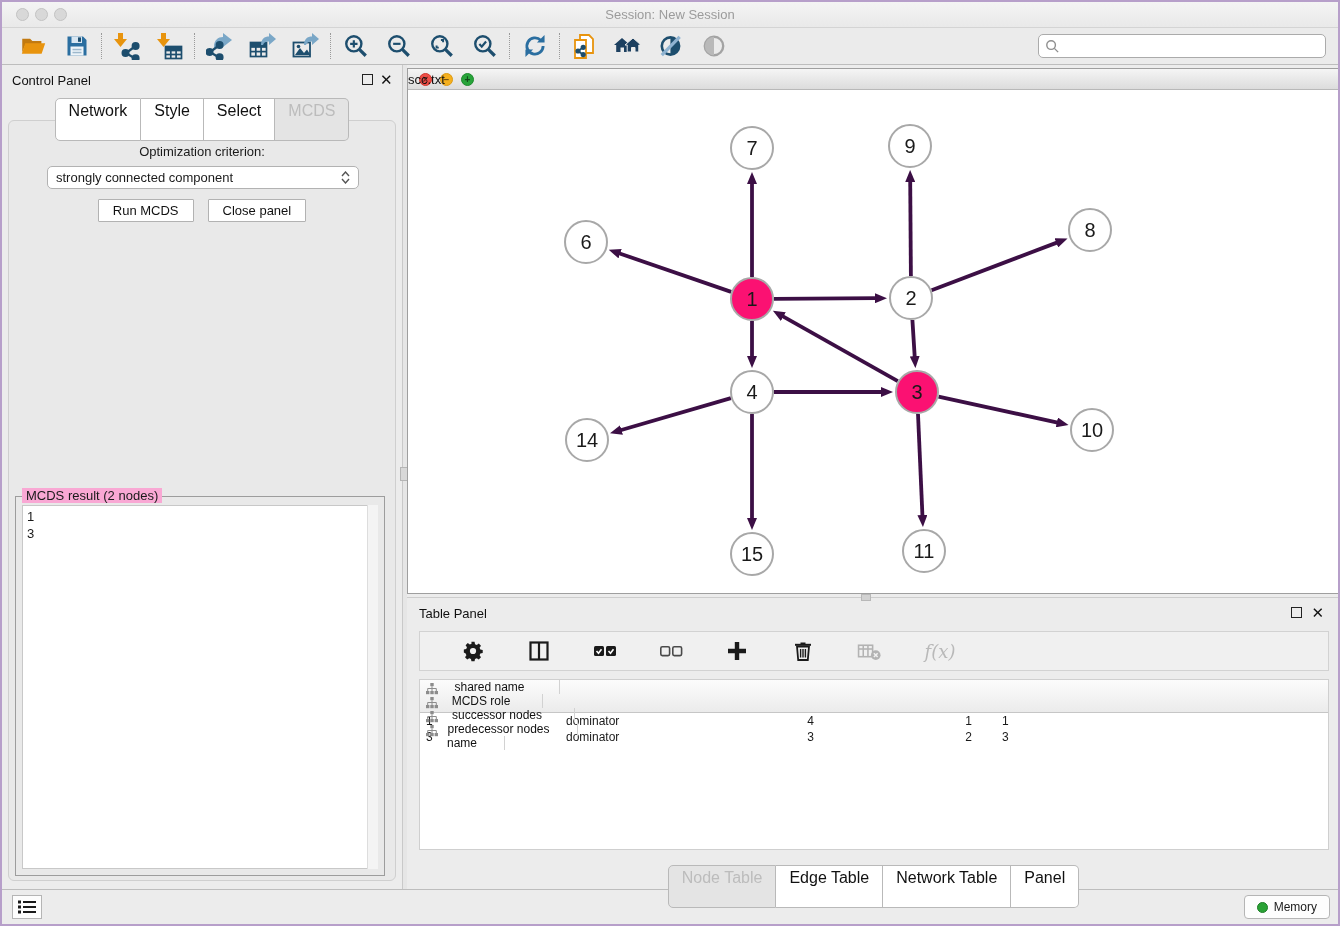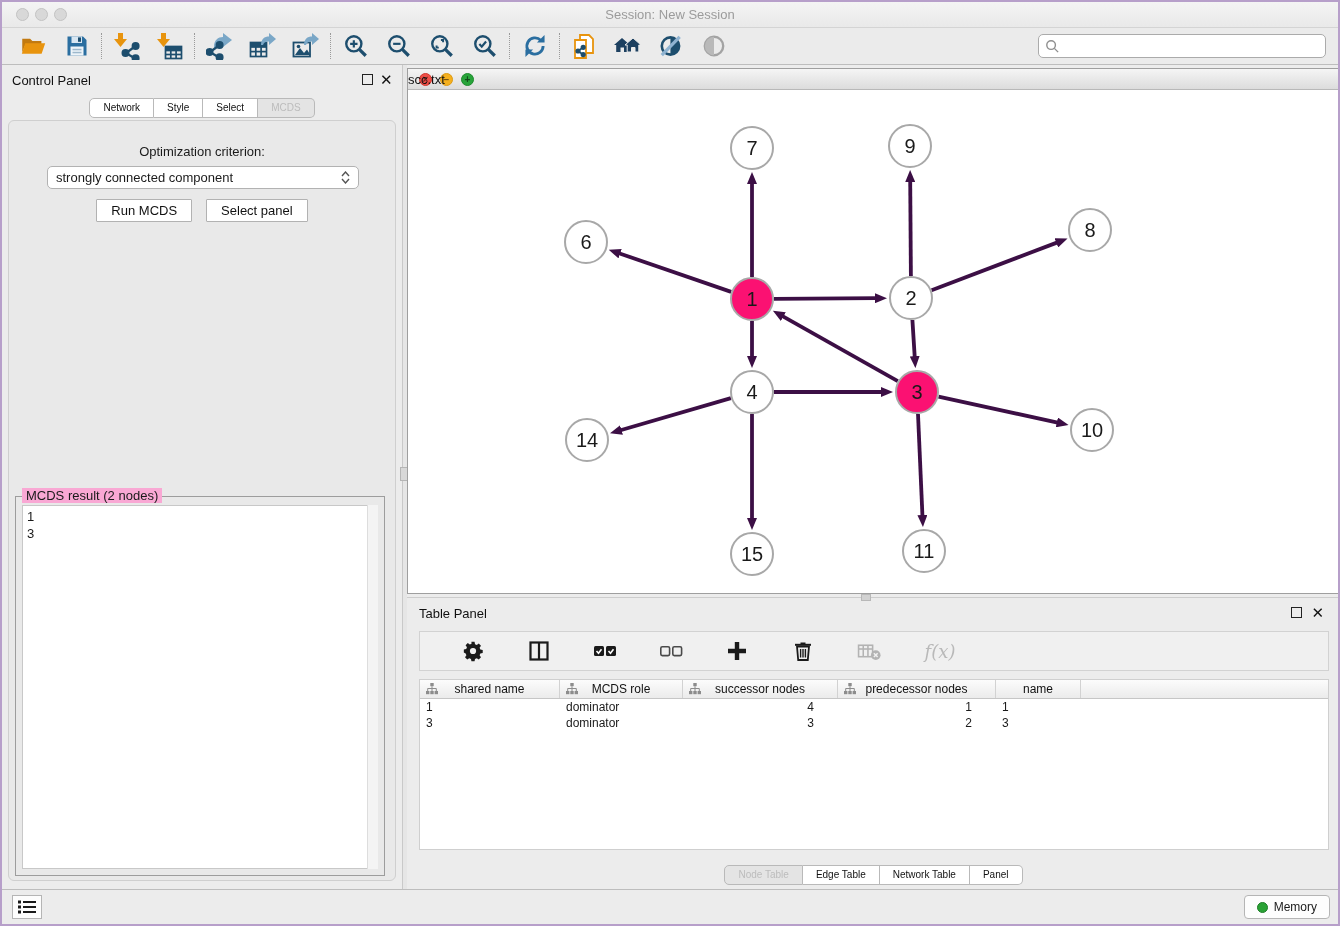--- a/index.html
+++ b/index.html
@@ -20,21 +20,21 @@
   .searchbox input { border:none; outline:none; flex:1; font-size:13px; background:transparent; margin-left:4px; }
 
   
   .control-panel { position:absolute; left:0; top:63px; width:400px; bottom:35px; background:#ececec; }
   .panel-head { position:relative; height:30px; }
   .panel-title { position:absolute; left:10px; top:8px; font-size:13px; color:#111; }
   .float-ico { position:absolute; width:11px; height:11px; border:1.6px solid #222; top:9px; }
   .close-ico { position:absolute; top:6px; font-weight:bold; font-size:15px; color:#111; }
   .cp-content { position:absolute; left:6px; right:6px; top:55px; bottom:8px; background:#e9e9e9; border:1px solid #cfcfcf; border-radius:6px; }
   .seg-bar { position:absolute; top:33px; left:0; right:0; display:flex; justify-content:center; z-index:2; }
-  .seg-tab { background:#fff; border:1px solid #b9b9b9; border-left:none; padding:3px 13px 4px; font-size:10px; color:#111; cursor:default; }
+  .seg-tab { background:#fff; border:1px solid #b9b9b9; border-left:none; padding:3px 13px 20px; font-size:16px; color:#111; cursor:default; }
   .seg-tab:first-child { border-left:1px solid #b9b9b9; border-radius:5px 0 0 5px; }
   .seg-tab:last-child { border-radius:0 5px 5px 0; }
   .seg-tab.active { background:#e4e4e4; color:#bcbcbc; }
   .opt-label { position:absolute; left:0; right:0; top:23px; text-align:center; font-size:13px; }
   .select { position:absolute; left:38px; top:45px; width:312px; height:23px; background:#fff; border:1px solid #b2b2b2; border-radius:5px; display:flex; align-items:center; padding:0 8px; font-size:13px; }
   .select .chev { margin-left:auto; display:flex; flex-direction:column; gap:1px; }
   .btn { background:#fff; border:1px solid #b2b2b2; border-radius:1px; height:23px; font-size:13px; padding:0 14px; color:#111; }
   .cp-btnrow { position:absolute; top:78px; left:0; right:0; display:flex; justify-content:center; gap:14px; }
   .groupbox { position:absolute; left:6px; right:10px; top:375px; bottom:4px; border:1px solid #9d9d9d; }
   .groupbox-label { position:absolute; top:-9px; left:6px; background:#f9a8d4; padding:0 4px; font-size:13px; }
@@ -52,21 +52,21 @@
   .mac-btn { position:absolute; top:4px; width:13px; height:13px; border-radius:50%; font-size:10px; line-height:11px; text-align:center; color:rgba(0,0,0,.55); font-weight:bold; }
   .net-title { position:absolute; left:0; right:0; top:3px; text-align:left; font-size:13px; color:#111; }
   .net-canvas { position:absolute; left:0; top:21px; right:0; bottom:0; background:#fff; }
 
   
   .table-panel { position:absolute; left:405px; top:595px; width:933px; height:296px; background:#ececec; border-top:1px solid #cdcdcd; }
   .tp-toolbar { position:absolute; left:12px; right:11px; top:33px; height:40px; background:#f0f0f0; border:1px solid #d2d2d2; display:flex; align-items:center; padding-left:8px; gap:4px; }
   .tp-btn { width:34px; height:30px; display:flex; align-items:center; justify-content:center;margin-left:28px; }
   .fx { font-family:"DejaVu Serif","Liberation Serif",serif; font-style:italic; font-size:18px; color:#b9b9b9; }
   .datatable { position:absolute; left:12px; right:11px; top:81px; height:171px; background:#fff; border:1px solid #cfcfcf; }
-  .thead { position:relative; height:19px; background:linear-gradient(#fcfcfc,#ebebeb); border-bottom:1px solid #c6c6c6; display:flex; }
+  .thead { position:relative; height:33px; background:linear-gradient(#fcfcfc,#ebebeb); border-bottom:1px solid #c6c6c6; display:flex;flex-direction:column; }
   .th { position:relative; height:100%; border-right:1px solid #d2d2d2; display:flex; align-items:center; justify-content:center; font-size:12px; color:#111; }
   .th .tree-ico { position:absolute; left:6px; top:3px; }
   .trow { display:flex; height:16px; font-size:12px; }
   .td { padding:1px 6px 0; overflow:hidden; white-space:nowrap; }
   .td.r { text-align:right; padding-right:24px; }
   .tp-tabs { position:absolute; left:0; right:0; top:267px; display:flex; justify-content:center; }
 
   
   .statusbar { position:absolute; left:0; right:0; bottom:0; height:35px; background:#ececec; border-top:1px solid #bdbdbd; }
   .list-btn { position:absolute; left:10px; top:5px; width:30px; height:24px; background:#fdfdfd; border:1px solid #b5b5b5; display:flex; align-items:center; justify-content:center; }
@@ -271,21 +271,21 @@
           <svg width="9" height="6" viewBox="0 0 9 6">
               <path d="M1 5l3.5-4L8 5" fill="none" stroke="#555" stroke-width="1.4"></path>
             </svg>
           <svg width="9" height="6" viewBox="0 0 9 6">
               <path d="M1 1l3.5 4L8 1" fill="none" stroke="#555" stroke-width="1.4"></path>
             </svg>
         </span>
       </div>
       <div class="cp-btnrow">
         <button class="btn">Run MCDS</button>
-        <button class="btn">Select panel</button>
+        <button class="btn">Close panel</button>
       </div>
       <div class="groupbox">
         <span class="groupbox-label">MCDS result (2 nodes)</span>
         <div class="result-area" id="result-area">1
 3</div>
         <div class="result-scroll"></div>
       </div>
     </div>
   </div>
 

